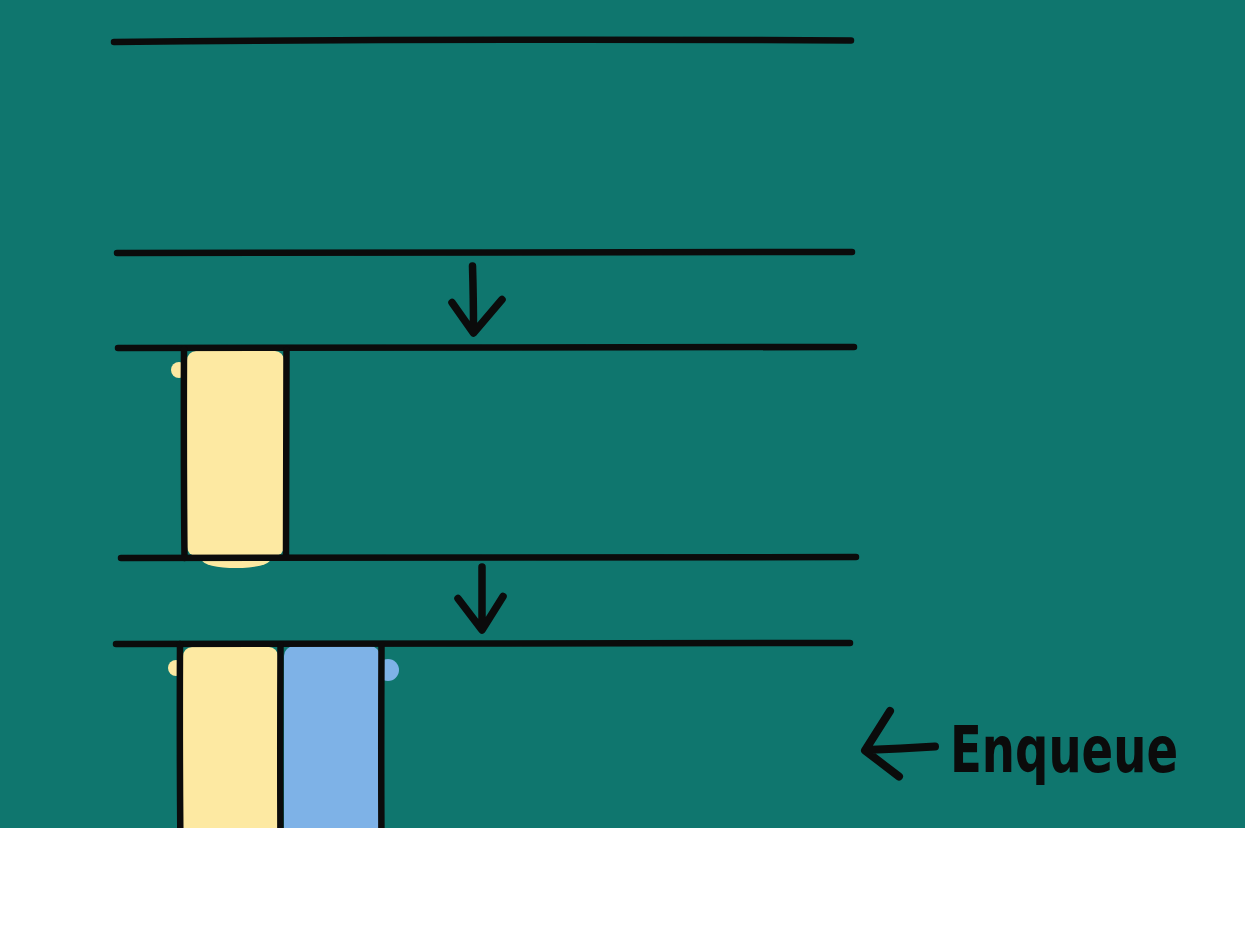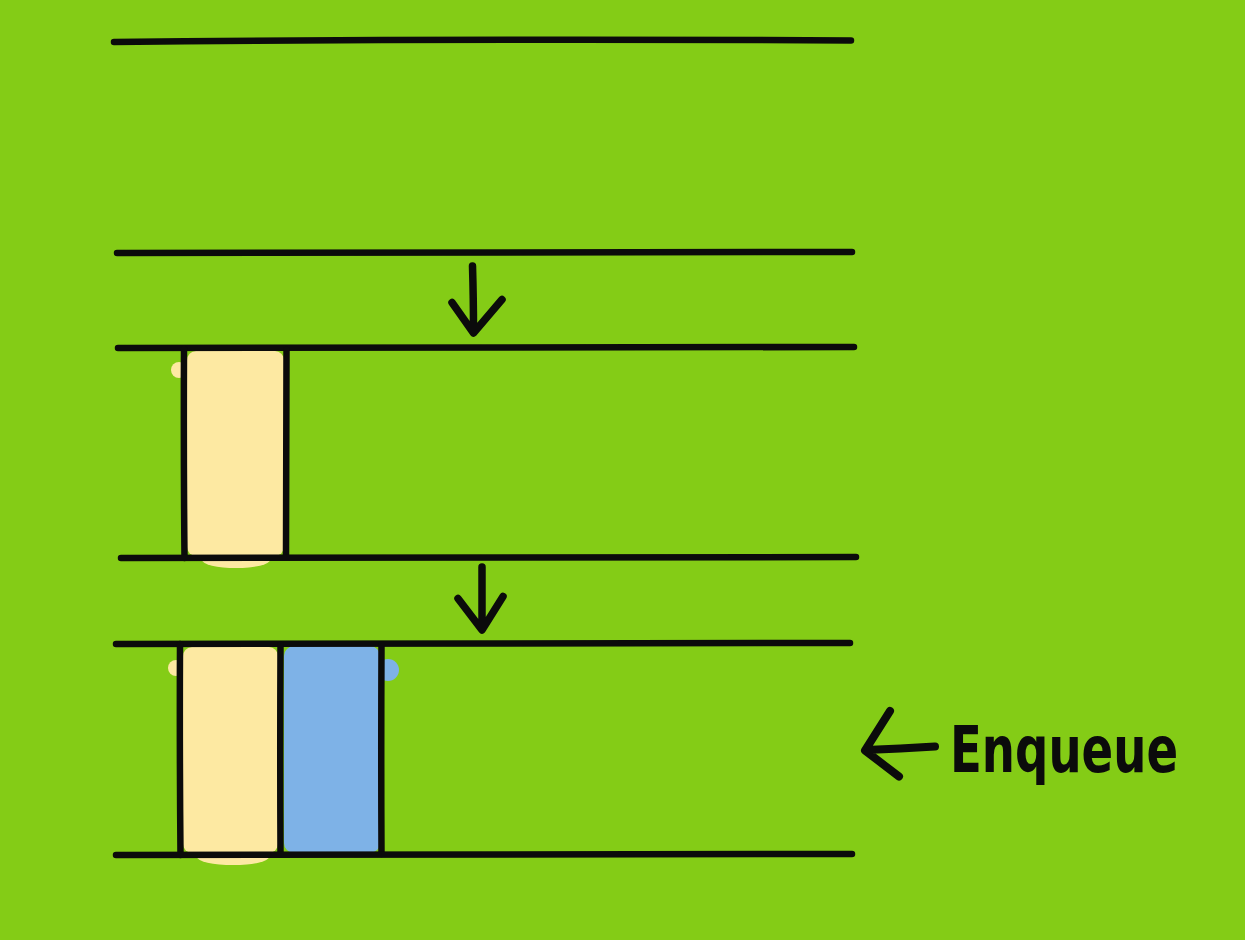--- a/index.html
+++ b/index.html
@@ -4,22 +4,22 @@
 <style>
   html, body {
     margin: 0;
     padding: 0;
     background: #ffffff;
     font-family: "DejaVu Sans", sans-serif;
   }
   .canvas {
     position: relative;
     width: 1245px;
-    height: 940px;
-    background: #84cc16;
+    height: 828px;
+    background: #0f766e;
     overflow: hidden;
   }
   svg { display: block; }
   .strokes path {
     fill: none;
     stroke-linecap: round;
     stroke-linejoin: round;
   }
   .strokes .line   { stroke-width: 6.5; }
   .strokes .edge   { stroke-width: 6.5; }

